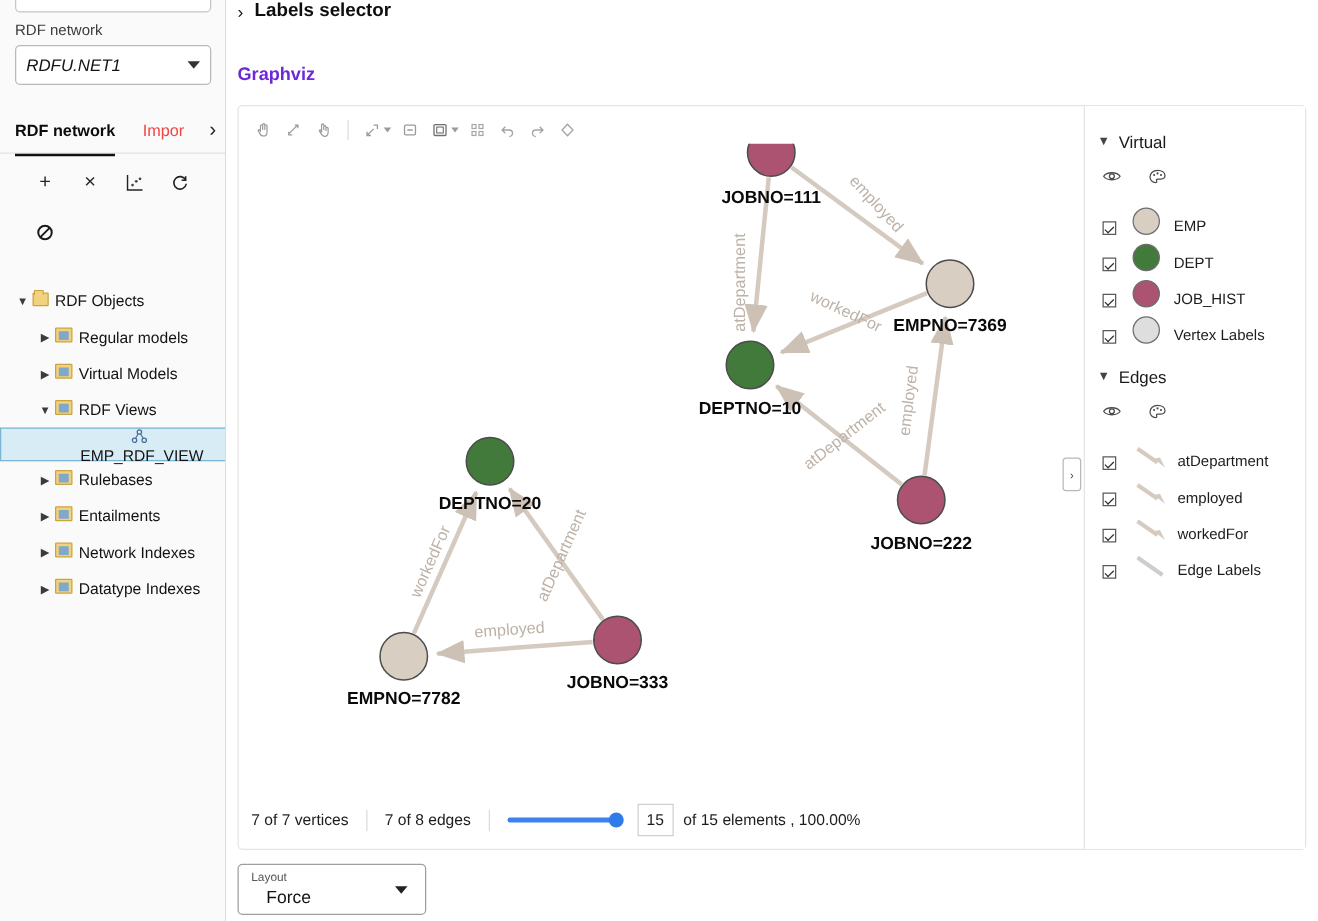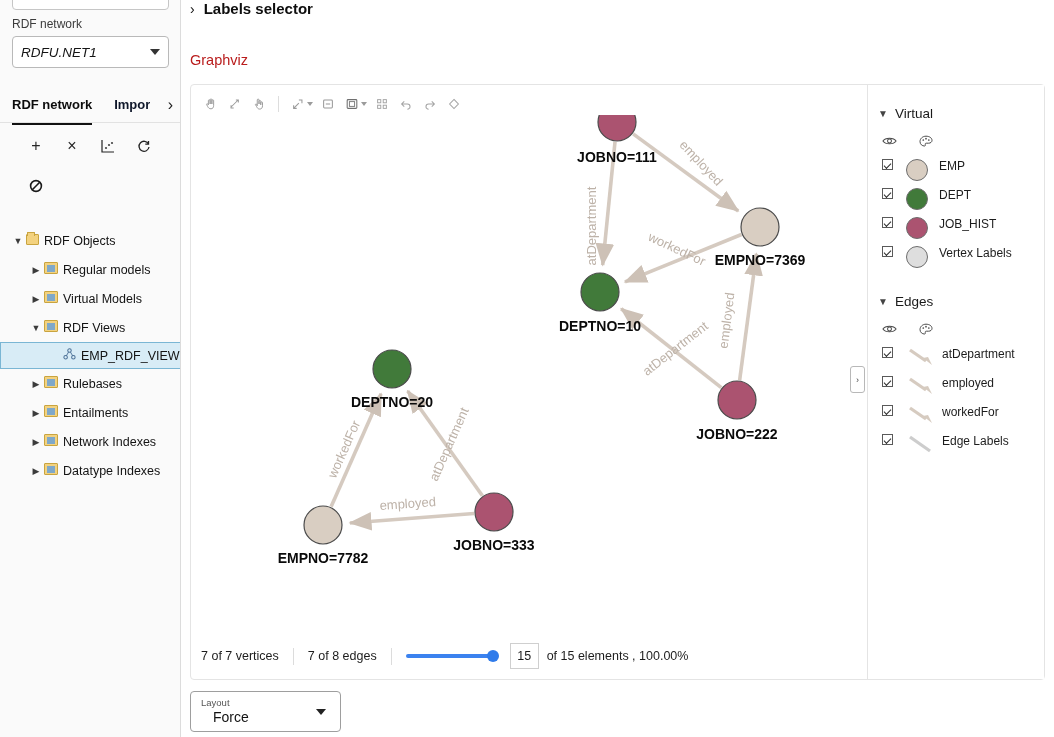--- a/index.html
+++ b/index.html
@@ -60,21 +60,21 @@
     font-size: 13px; padding: 0 0 6px 0;
     margin-left: 12px;
     color: #0c0c0c; font-weight: bold;
     position: relative;
   }
   .tab.active::after {
     content: ""; position: absolute;
     left: 0; right: 0; bottom: -7px; height: 2px;
     background: #111;
   }
-  .tab.inactive { color: #0f172a; font-weight: bold; margin-left: 22px;
+  .tab.inactive { color: #ef4444; font-weight: normal; margin-left: 22px;
     width: 36px; overflow: hidden; white-space: nowrap; }
   .tab-more {
     position: absolute; right: 8px; top: 2px;
     font-size: 16px; color: #222; line-height: 20px;
   }
 
   .icontools {
     position: absolute; left: 0; top: 131px; width: 181px;
   }
   .icontools .row1 { display: flex; gap: 0; padding-left: 18px; }
@@ -92,20 +92,21 @@
     height: 29px; font-size: 12.5px; color: #131313;
     padding-left: 0px; white-space: nowrap;
   }
   .node .tw {
     width: 16px; text-align: center; font-size: 9px; color: #3b3b3b;
   }
   .node .gicon { margin-right: 5px; display: inline-block; }
   .node.sel {
     background: #d8ecf6; border: 1px solid #7ab6d4;
     height: 27px;
+    flex-direction: column;
   }
 
   
   .fold {
     width: 13px; height: 11px; display: inline-block; position: relative;
     background: #f3d27f; border: 1px solid #c9a43f; border-radius: 1px;
   }
   .fold::before {
     content: ""; position: absolute; left: 0; top: -3px;
     width: 6px; height: 3px; background: #f3d27f;
@@ -126,21 +127,21 @@
 
   .qsel {
     position: absolute; left: 9px; top: 0px;
     display: flex; align-items: center; gap: 9px;
     font-size: 15px; font-weight: bold; color: #0e0e0e;
   }
   .qsel .chev { font-size: 14px; font-weight: normal; color: #111; }
 
   .gv-title {
     position: absolute; left: 9px; top: 52px;
-    font-size: 14.5px; font-weight: normal; color: #b91c1c;
+    font-size: 14.5px; font-weight: bold; color: #6d28d9;
   }
 
   .panel {
     position: absolute; left: 9px; top: 84px;
     width: 855px; height: 596px;
     border: 1px solid #e4e4e4; border-radius: 4px;
     background: #fff;
   }
 
   .gtoolbar {
@@ -179,21 +180,21 @@
     display: flex; align-items: center; gap: 7px;
     padding-left: 10px; font-size: 13.5px; color: #1a1a1a;
     height: 20px;
   }
   .lg-head .c { font-size: 10px; color: #444; }
   .lg-icons {
     display: flex; gap: 22px; padding-left: 14px; margin-top: 12px; margin-bottom: 8px;
   }
   .lg-icons .li { font-size: 13px; color: #4a4a4a; }
   .lg-row {
-    display: flex; align-items: flex-start; height: 29px;
+    display: flex; align-items: flex-end; height: 29px;
     padding-left: 14px; font-size: 12px; color: #1c1c1c;
   }
   .cbx {
     width: 11px; height: 11px; border: 1px solid #5a5a5a;
     display: inline-block; position: relative; background: #fff;
     margin-right: 13px; flex: 0 0 auto;
   }
   .cbx::after {
     content: ""; position: absolute; left: 1px; top: 3px;
     width: 6px; height: 3px;

